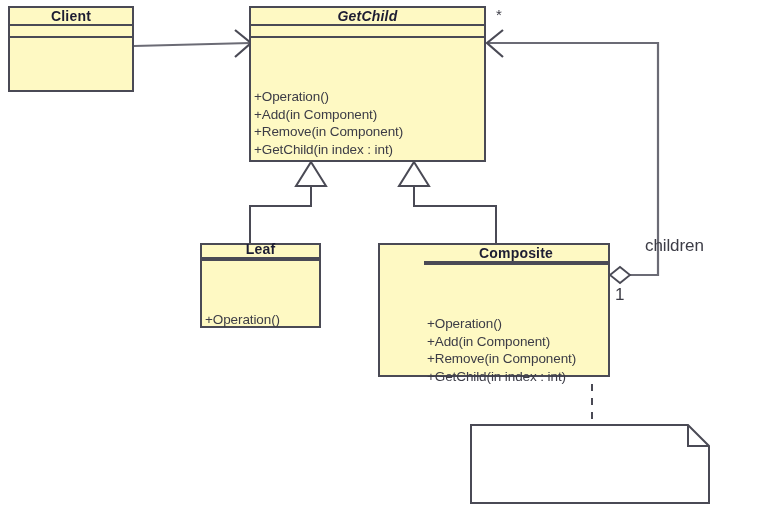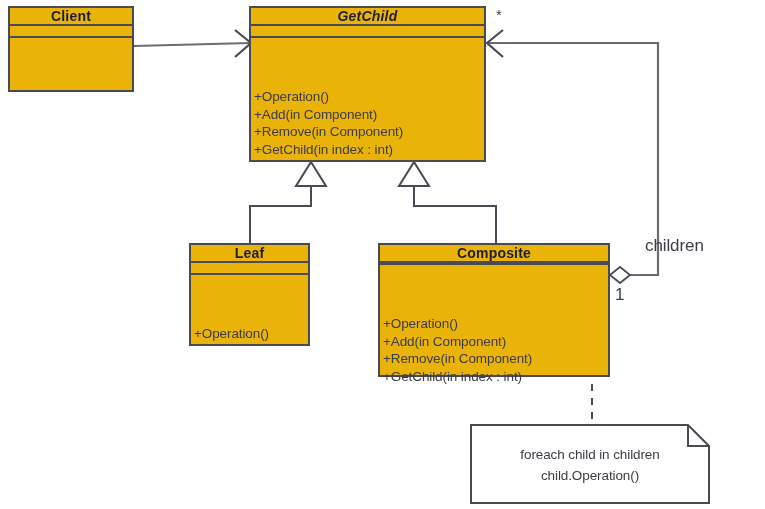--- a/index.html
+++ b/index.html
@@ -25,21 +25,21 @@
     left: 0;
     top: 0;
     width: 765px;
     height: 509px;
     pointer-events: none;
   }
   
   .uml-class {
     position: absolute;
     box-sizing: border-box;
-    background: #eab308;
+    background: #fef9c3;
     border: 2px solid #4a4a55;
     display: flex;
     flex-direction: column;
   }
   .uml-name {
     box-sizing: border-box;
     text-align: center;
     font-weight: bold;
     font-size: 14px;
     color: #1d1d33;
@@ -71,25 +71,25 @@
   }
   
   #class-client      { left: 8px;   top: 6px;   width: 126px; height: 86px; }
   #class-client .uml-name  { height: 30px; }
   #class-client .uml-attrs { height: 26px; }
 
   #class-component   { left: 249px; top: 6px;   width: 237px; height: 156px; }
   #class-component .uml-name  { height: 32px; }
   #class-component .uml-attrs { height: 32px; }
 
-  #class-leaf        { left: 189px; top: 243px; width: 121px; height: 103px; justify-content: center; }
+  #class-leaf        { left: 200px; top: 243px; width: 121px; height: 85px; justify-content: center; }
   #class-leaf .uml-name  { height: 28px; }
   #class-leaf .uml-attrs { height: 27px; }
 
-  #class-composite   { left: 378px; top: 243px; width: 232px; height: 134px; }
+  #class-composite   { left: 378px; top: 243px; width: 232px; height: 134px; padding-left: 44px; }
   #class-composite .uml-name  { height: 30px; }
   #class-composite .uml-attrs { height: 31px; }
 
   
   #note-foreach {
     position: absolute;
     left: 470px;
     top: 424px;
     width: 240px;
     height: 80px;
@@ -194,19 +194,15 @@
 
   <div class="edge-label" id="label-children">children</div>
   <div class="edge-label" id="label-mult-one">1</div>
   <div class="edge-label" id="label-mult-star">*</div>
 
   <div id="note-foreach">
     <svg width="240" height="80" viewBox="0 0 240 80">
       <path d="M 1 1 L 218 1 L 239 22 L 239 79 L 1 79 Z" fill="#ffffff" stroke="#4a4a55" stroke-width="2"></path>
       <path d="M 218 1 L 218 22 L 239 22" fill="none" stroke="#4a4a55" stroke-width="2"></path>
     </svg>
-    <div class="note-text">
-      <div>foreach child in children</div>
-      <div>child.Operation()</div>
-    </div>
   </div>
 
 </div>
 
 </body></html>

